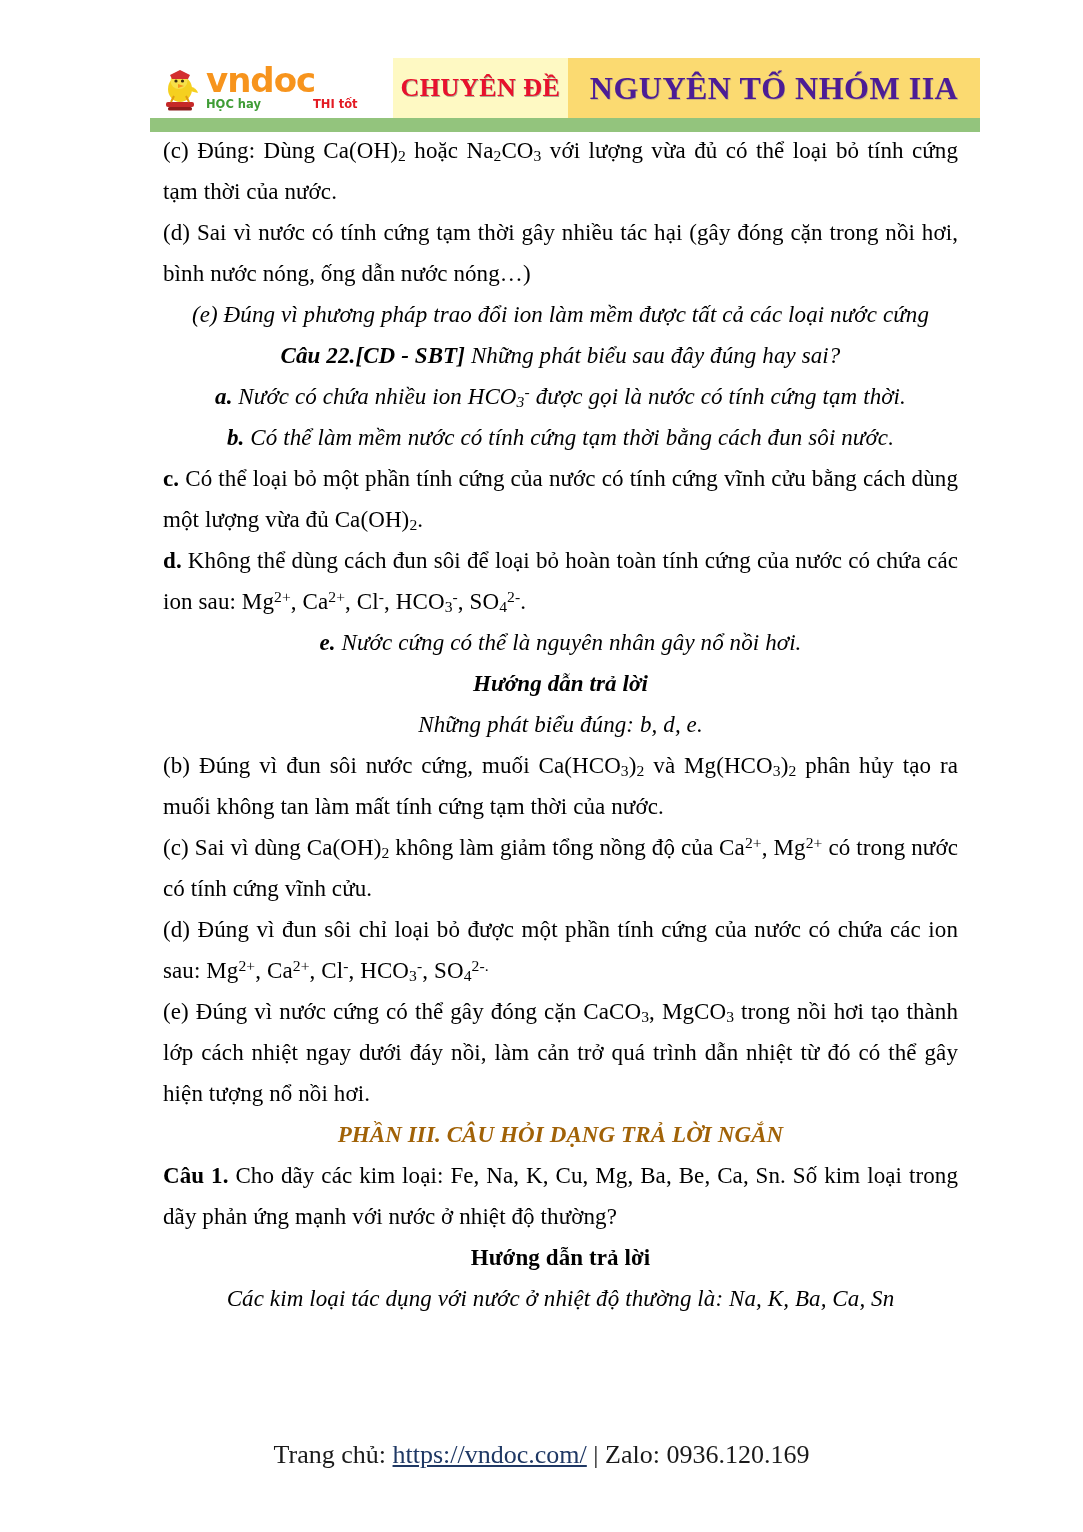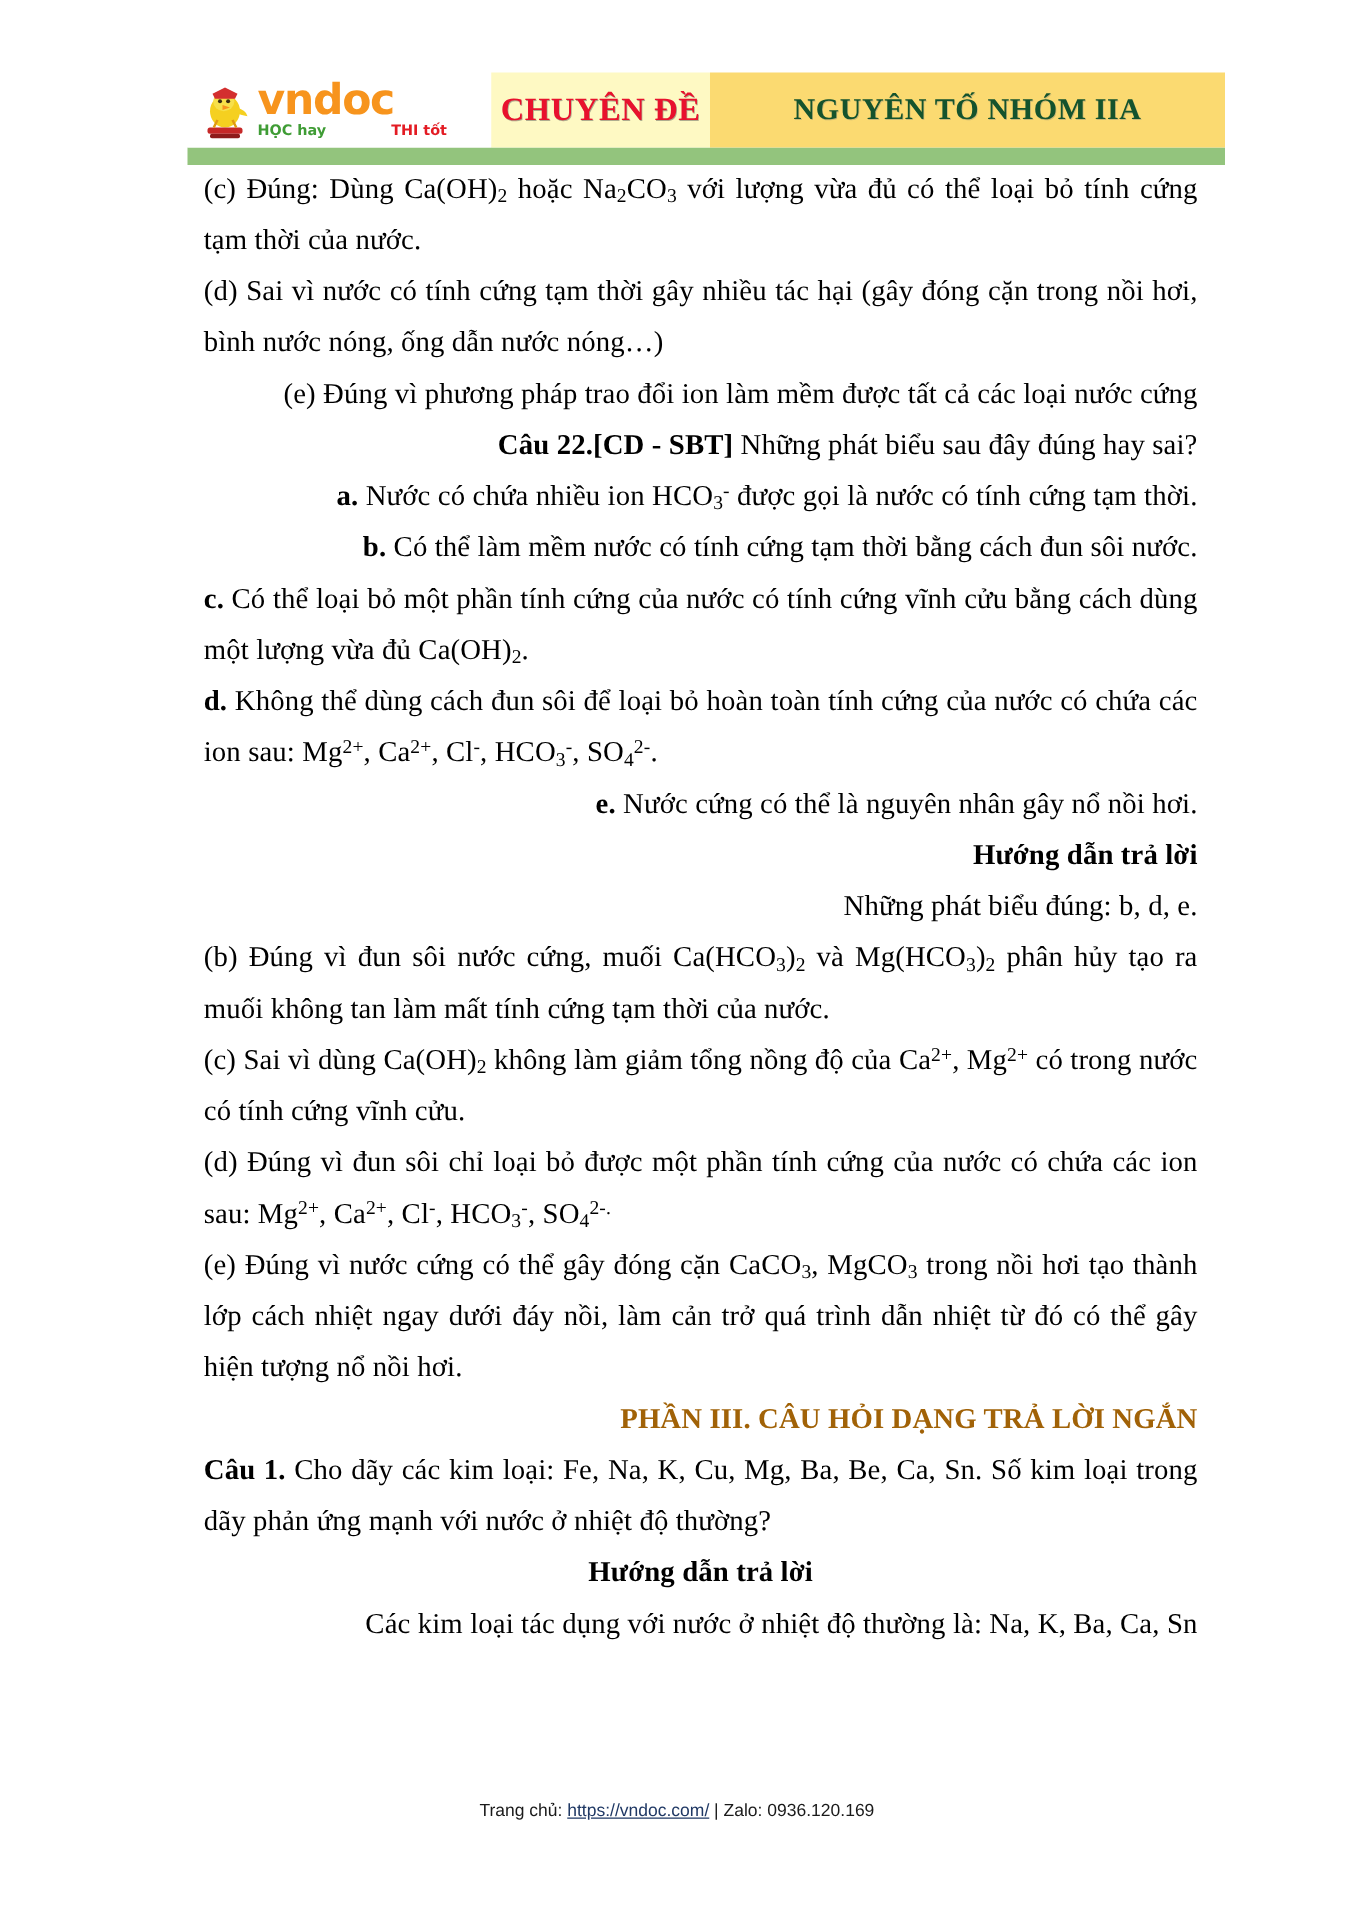--- a/index.html
+++ b/index.html
@@ -98,23 +98,23 @@
   }
   .banner-yellow {
     flex: 1 1 auto;
     background: #fbda71;
     display: flex;
     align-items: center;
     justify-content: center;
   }
   .banner-yellow .ytxt {
     font-family: "Liberation Serif", serif;
-    font-size: 24px;
-    font-weight: bold;
-    color: #14532d;
+    font-size: 32px;
+    font-weight: bold;
+    color: #4c1d95;
     letter-spacing: 0.5px;
     white-space: nowrap;
     text-shadow: 0.6px 0.6px 0 rgba(120,120,120,0.35);
   }
   .green-strip {
     height: 14px;
     width: 830px;
     background: #93c47d;
   }
 
@@ -126,21 +126,21 @@
     width: 795px;
   }
   p.t {
     margin: 0 0 0 0;
     font-size: 23px;
     line-height: 41px;
     text-align: justify;
     text-justify: inter-word;
     letter-spacing: 0.1px;
   }
-  p.noj { text-align: right; }
+  p.noj { text-align: center; font-style: italic; }
   p.center { text-align: center; }
   .b { font-weight: bold; }
   .red-head {
     color: #a16207;
     font-weight: bold;
     font-size: 23.5px;
     line-height: 41px;
     letter-spacing: 0.2px;
   }
   sub {
@@ -154,23 +154,23 @@
     line-height: 0;
   }
 
   
   .footer {
     position: absolute;
     left: 0;
     top: 1440px;
     width: 1083px;
     text-align: center;
-    font-size: 14px;
+    font-size: 26px;
     color: #1a1a1a;
-    font-family: Liberation Sans, sans-serif;
+    font-family: Liberation Serif, serif;
   }
   .footer a {
     color: #1f3864;
     text-decoration: underline;
   }
 </style>
 </head>
 <body>
 
 <div class="page">

